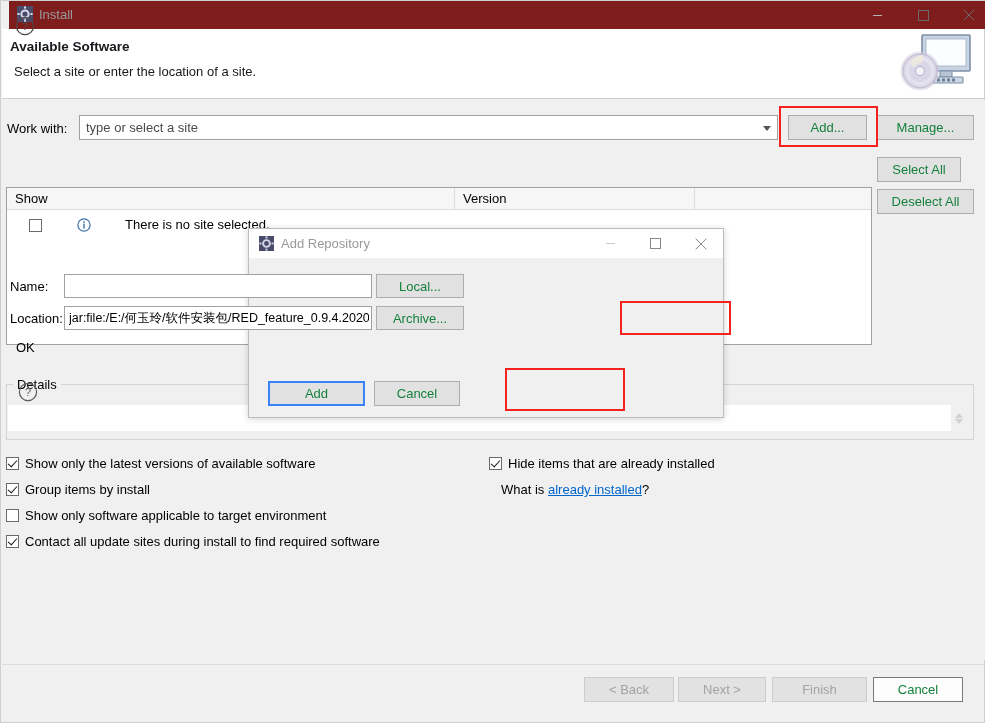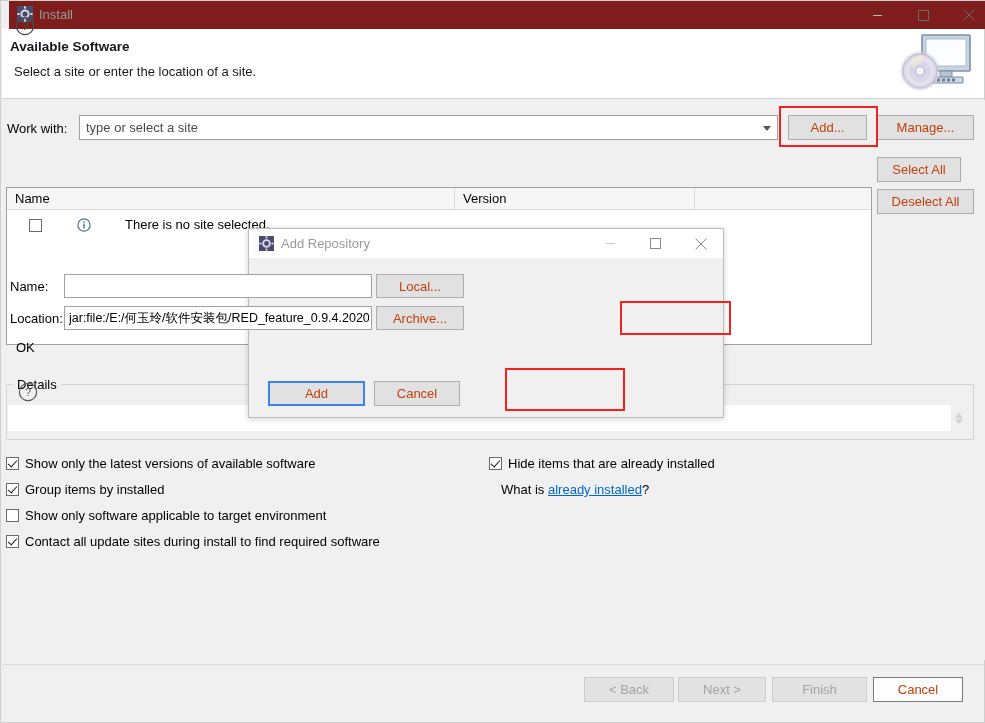--- a/index.html
+++ b/index.html
@@ -129,21 +129,21 @@
     border-top: 5px solid #555;
   }
 
   
   .btn {
     background: #e1e1e1;
     border: 1px solid #adadad;
     box-sizing: border-box;
     font-family: "Liberation Sans", sans-serif;
     font-size: 13px;
-    color: #c2410c;
+    color: #15803d;
     display: flex;
     align-items: center;
     justify-content: center;
     white-space: nowrap;
     position: absolute;
   }
   .btn.disabled { color: #a3a3a3; border-color: #cccccc; background: #e2e2e2; }
 
   #btn-add-site   { left: 787px; top: 114px; width: 79px; height: 25px; }
   #btn-manage     { left: 876px; top: 114px; width: 97px; height: 25px; }
@@ -485,21 +485,21 @@
     <span class="combo-arrow"></span>
   </div>
   <div class="btn" id="btn-add-site">Add...</div>
   <div class="btn" id="btn-manage">Manage...</div>
 
   <div class="btn" id="btn-select-all">Select All</div>
   <div class="btn" id="btn-deselect-all">Deselect All</div>
 
   <div class="table">
     <div class="table-head">
-      <div class="th" id="th-name">Name</div>
+      <div class="th" id="th-name">Show</div>
       <div class="th" id="th-version">Version</div>
       <div class="th" id="th-blank"></div>
     </div>
     <div class="table-row">
       <span class="cb"></span>
       <span class="info-icon">
         <svg width="14" height="14" viewBox="0 0 14 14">
           <circle cx="7" cy="7" r="6.1" fill="#ffffff" stroke="#3f72a8" stroke-width="1.2"></circle>
           <rect x="6.3" y="5.6" width="1.4" height="5" fill="#3f72a8"></rect>
           <rect x="6.3" y="3.2" width="1.4" height="1.6" fill="#3f72a8"></rect>
@@ -516,21 +516,21 @@
     <span class="sp up"></span>
     <span class="sp dn"></span>
   </div>
 
   <div class="optrow" id="opt-latest">
     <span class="cb checked"></span>
     <span>Show only the latest versions of available software</span>
   </div>
   <div class="optrow" id="opt-group">
     <span class="cb checked"></span>
-    <span>Group items by installed</span>
+    <span>Group items by install</span>
   </div>
   <div class="optrow" id="opt-target">
     <span class="cb"></span>
     <span>Show only software applicable to target environment</span>
   </div>
   <div class="optrow" id="opt-hide">
     <span class="cb checked"></span>
     <span>Hide items that are already installed</span>
   </div>
   <div class="optrow" id="opt-contact">

